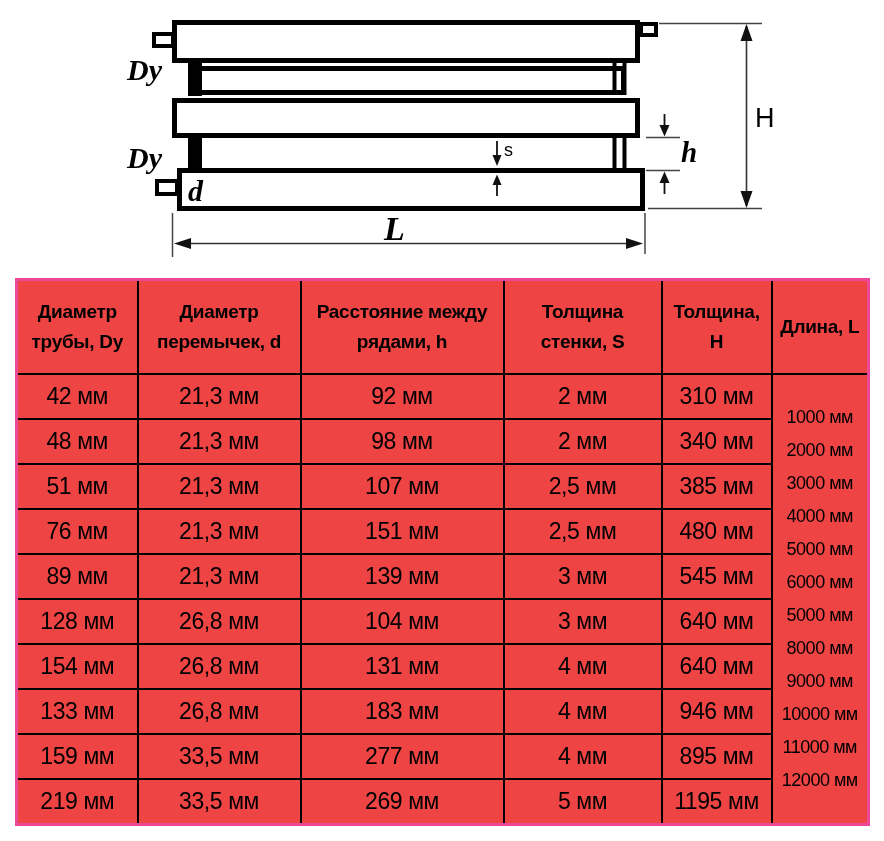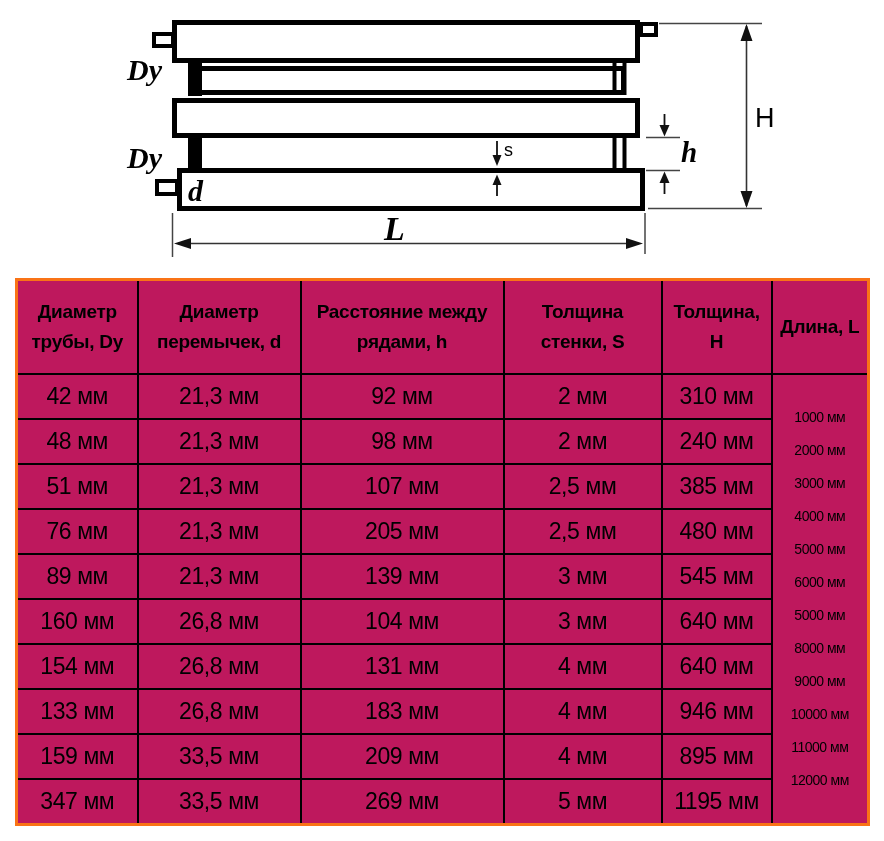--- a/index.html
+++ b/index.html
@@ -8,35 +8,35 @@
     font-family: "Liberation Sans", sans-serif; color: #000;
     position: relative; overflow: hidden;
   }
   .diagram-wrap { position: absolute; left: 0; top: 0; width: 884px; height: 270px; }
   .dim-sans { font-family: "Liberation Sans", sans-serif; }
   .dim-serif { font-family: "Liberation Serif", serif; font-style: italic; font-weight: bold; }
 
   .table-wrap { position: absolute; left: 15px; top: 278px; }
   table.spec {
     border-collapse: collapse; table-layout: fixed;
-    width: 852px; border: 3px solid #f97316; background: #be185d;
+    width: 852px; border: 3px solid #ec4899; background: #ef4444;
   }
   table.spec th, table.spec td {
     border: 2px solid #000; text-align: center; vertical-align: middle;
     overflow: hidden; padding: 0 2px;
   }
   table.spec th {
     font-size: 19px; font-weight: bold; height: 92px;
     letter-spacing: -0.3px; line-height: 1.6;
   }
   table.spec td {
     font-size: 23px; height: 43px; letter-spacing: -0.4px; white-space: nowrap;
   }
   td.len-cell { vertical-align: middle; padding: 0; }
-  .len-line { line-height: 33px; font-size: 14px; letter-spacing: -0.5px; white-space: nowrap; text-align: center; }
+  .len-line { line-height: 33px; font-size: 18px; letter-spacing: -0.5px; white-space: nowrap; text-align: center; }
 </style>
 </head>
 <body>
 
 <div class="diagram-wrap">
   <svg width="884" height="270" viewBox="0 0 884 270" xmlns="http://www.w3.org/2000/svg">
 
     <rect x="174.5" y="22.5" width="463" height="38" fill="#fff" stroke="#000" stroke-width="5"></rect>
     <rect x="199.5" y="68.5" width="424" height="24" fill="#fff" stroke="#000" stroke-width="5"></rect>
     <rect x="174.5" y="100.5" width="463" height="35" fill="#fff" stroke="#000" stroke-width="5"></rect>
@@ -128,45 +128,45 @@
           <div class="len-line">10000 мм</div>
           <div class="len-line">11000 мм</div>
           <div class="len-line">12000 мм</div>
         </td>
       </tr>
       <tr>
         <td>48 мм</td>
         <td>21,3 мм</td>
         <td>98 мм</td>
         <td>2 мм</td>
-        <td>240 мм</td>
+        <td>340 мм</td>
       </tr>
       <tr>
         <td>51 мм</td>
         <td>21,3 мм</td>
         <td>107 мм</td>
         <td>2,5 мм</td>
         <td>385 мм</td>
       </tr>
       <tr>
         <td>76 мм</td>
         <td>21,3 мм</td>
-        <td>205 мм</td>
+        <td>151 мм</td>
         <td>2,5 мм</td>
         <td>480 мм</td>
       </tr>
       <tr>
         <td>89 мм</td>
         <td>21,3 мм</td>
         <td>139 мм</td>
         <td>3 мм</td>
         <td>545 мм</td>
       </tr>
       <tr>
-        <td>160 мм</td>
+        <td>128 мм</td>
         <td>26,8 мм</td>
         <td>104 мм</td>
         <td>3 мм</td>
         <td>640 мм</td>
       </tr>
       <tr>
         <td>154 мм</td>
         <td>26,8 мм</td>
         <td>131 мм</td>
         <td>4 мм</td>
@@ -175,26 +175,26 @@
       <tr>
         <td>133 мм</td>
         <td>26,8 мм</td>
         <td>183 мм</td>
         <td>4 мм</td>
         <td>946 мм</td>
       </tr>
       <tr>
         <td>159 мм</td>
         <td>33,5 мм</td>
-        <td>209 мм</td>
+        <td>277 мм</td>
         <td>4 мм</td>
         <td>895 мм</td>
       </tr>
       <tr>
-        <td>347 мм</td>
+        <td>219 мм</td>
         <td>33,5 мм</td>
         <td>269 мм</td>
         <td>5 мм</td>
         <td>1195 мм</td>
       </tr>
     </tbody>
   </table>
 </div>
 
 </body></html>

